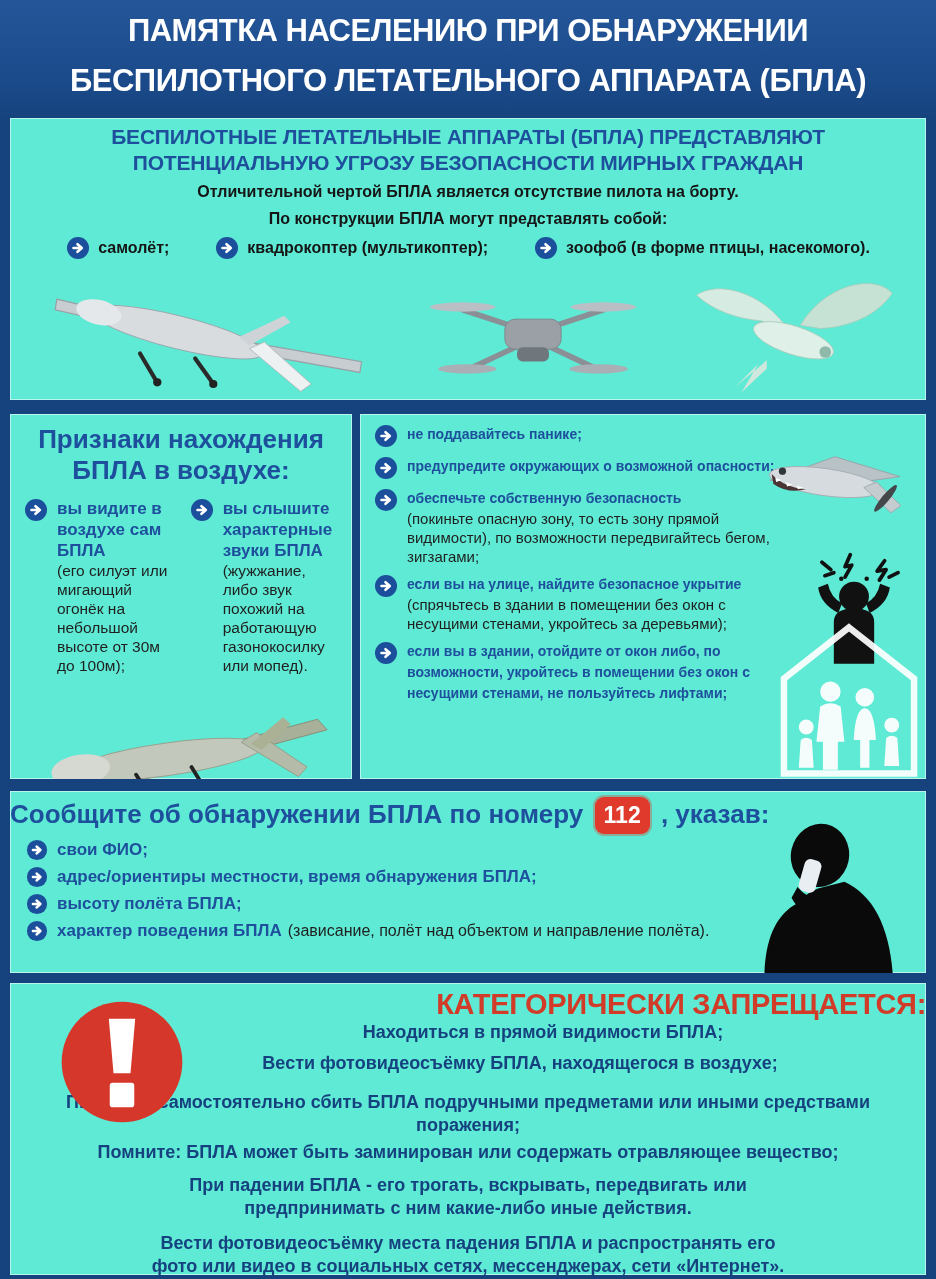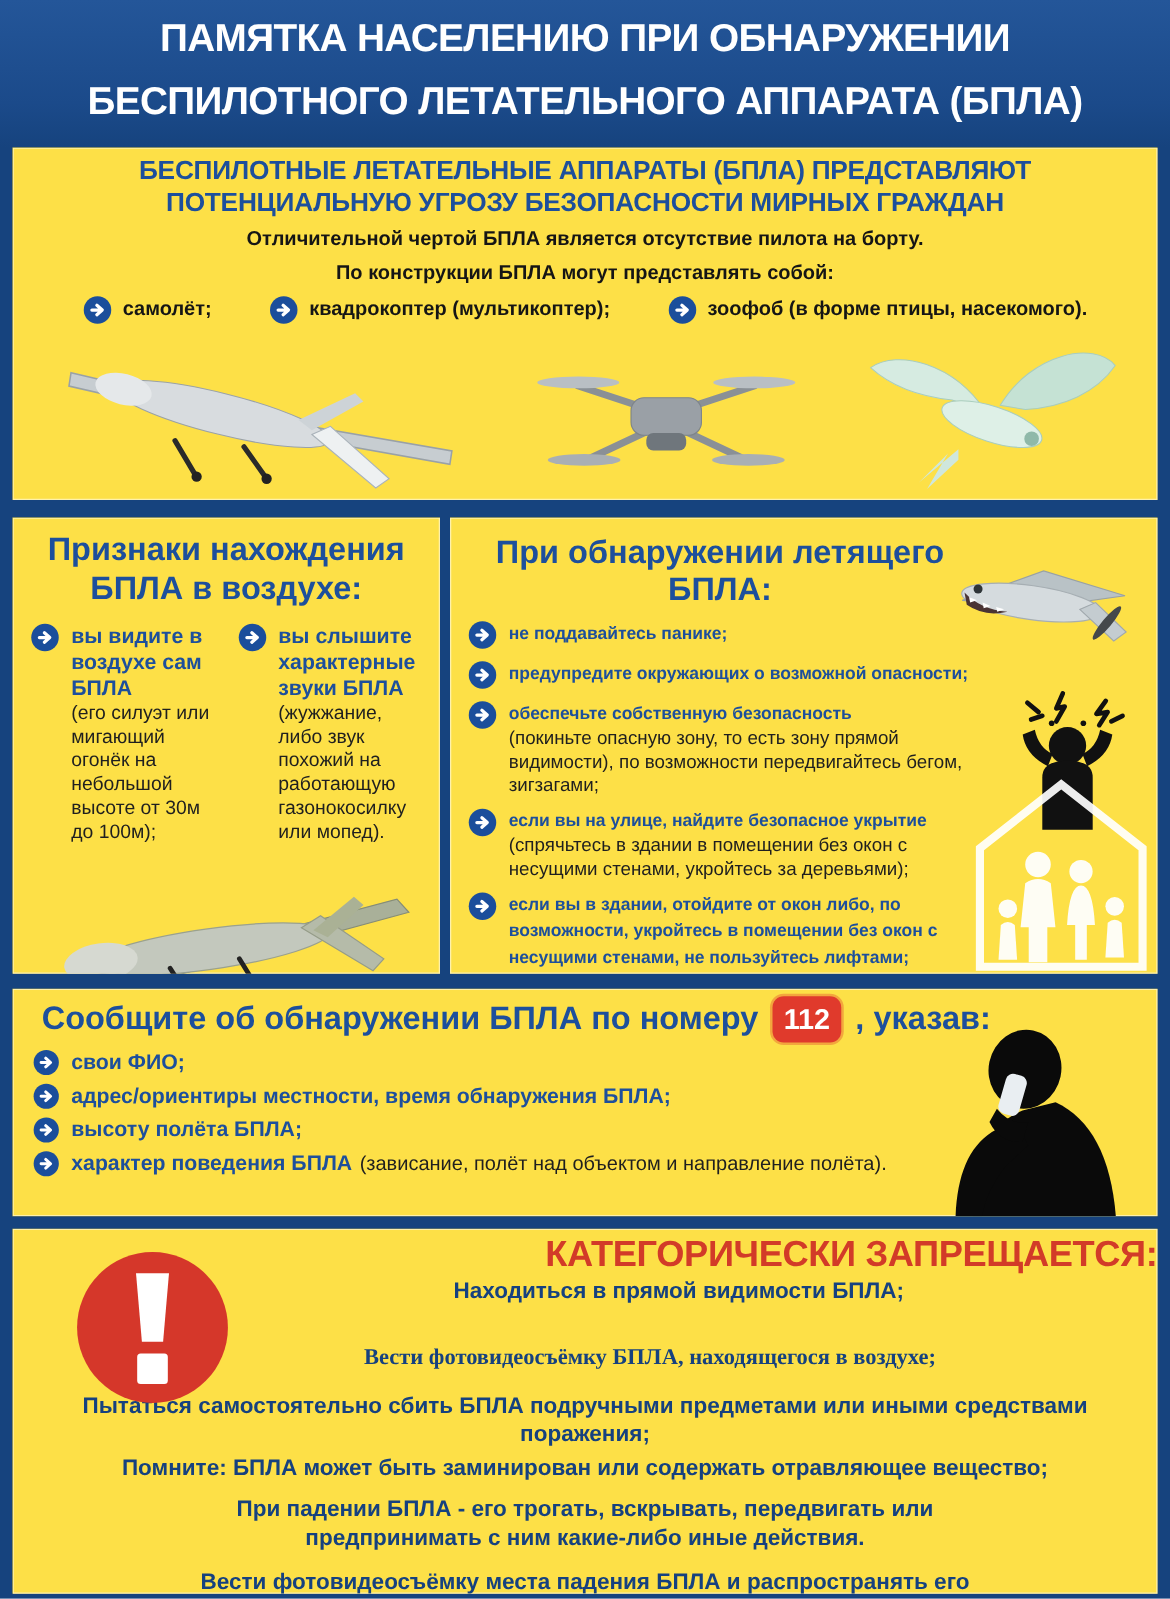--- a/index.html
+++ b/index.html
@@ -6,21 +6,21 @@
   .poster{
     width:936px;height:1279px;background:#16437e;position:relative;
     font-family:"Liberation Sans","DejaVu Sans",sans-serif;
     overflow:hidden;box-sizing:border-box;
   }
   
   .title{height:112px;padding-top:6px;text-align:center;
     background:linear-gradient(180deg,#245699 0%,#1b4a8a 70%,#16437e 100%);}
   .title-line{color:#fff;font-weight:bold;font-size:31px;line-height:50px;letter-spacing:-.5px;}
   
-  .panel{background:#fde047;margin:0 10px;overflow:hidden;position:relative;box-sizing:border-box;
+  .panel{background:#5eead4;margin:0 10px;overflow:hidden;position:relative;box-sizing:border-box;
          box-shadow:inset 0 0 0 1px rgba(255,255,255,.55);}
   h2,h3,p{margin:0;}
   .blue{color:#1d4f9c;}
   .b{font-weight:bold;color:#1d4f9c;}
   .n{font-weight:normal;color:#1f1f1f;}
   .n:empty{display:none;}
   
   .bullet{flex:0 0 auto;width:24px;height:24px;display:inline-block;}
   .bullet svg{width:100%;height:100%;display:block;}
   .li{display:flex;align-items:flex-start;gap:9px;}
@@ -47,37 +47,37 @@
   .detect-list{margin-top:10px;padding:0 130px 0 14px;display:flex;flex-direction:column;gap:8px;}
   .detect-list .b{font-size:14px;line-height:21px;display:block;}
   .detect-list .n{font-size:15px;line-height:19px;display:block;}
   .deco{position:absolute;}
   .deco svg{width:100%;height:100%;display:block;}
   .shark-pos{top:12px;right:6px;width:172px;height:104px;}
   .panic-pos{top:128px;right:16px;width:112px;height:136px;}
   .house-pos{bottom:0;right:6px;width:142px;height:158px;}
   
   .panel-report{margin-top:12px;height:182px;}
-  .report-h{margin-top:6px;text-align:center;font-size:26px;font-weight:bold;padding-right:110px;line-height:34px;}
+  .report-h{margin-top:6px;text-align:left;font-size:26px;font-weight:bold;padding-right:110px;line-height:34px;}
   .badge{display:inline-block;background:#e03a2c;color:#fff;font-weight:bold;font-size:23px;
          border-radius:9px;padding:1px 9px 2px;margin:0 4px;vertical-align:baseline;
          box-shadow:0 0 0 2px rgba(224,58,44,.35);}
   .report-list{margin-top:5px;padding-left:16px;display:flex;flex-direction:column;gap:5px;}
   .report-list .bullet{width:22px;height:22px;}
   .report-list .li-t{font-size:17px;line-height:22px;}
   .report-list .b{font-size:17px;}
   .report-list .n{display:inline;margin-left:6px;font-size:16px;}
   .report-list .n:empty{display:none;margin:0;}
   .caller-pos{bottom:0;right:12px;width:192px;height:152px;}
   
   .panel-forbidden{margin:10px 10px 10px;height:292px;}
   .forbid-h{margin-top:4px;text-align:right;font-size:29px;font-weight:bold;color:#d23b28;padding-left:102px;line-height:34px;letter-spacing:-.3px;}
   .fline{font-size:18px;font-weight:bold;color:#16417f;text-align:center;line-height:23px;}
   .f0{margin-top:0;padding-left:150px;}
-  .f1{margin-top:30px;padding-left:104px;font-family:Liberation Serif, serif;}
+  .f1{margin-top:8px;padding-left:104px;}
   .f2{margin-top:16px;padding:0 6px;}
   .f3{margin-top:10px;max-width:680px;margin-left:auto;margin-right:auto;}
   .f4{margin-top:4px;}
   .f5{margin-top:12px;max-width:660px;margin-left:auto;margin-right:auto;}
   .warn-pos{top:12px;left:46px;width:132px;height:134px;}
 </style>
 </head>
 <body>
 
 <div class="poster">
@@ -211,21 +211,20 @@
             <line x1="118" y1="96" x2="136" y2="124"></line>
               <line x1="176" y1="88" x2="192" y2="114"></line>
           </g>
           <circle cx="137" cy="127" r="5" fill="#222"></circle>
             <circle cx="193" cy="117" r="5" fill="#222"></circle>
         </svg>
       </span>
     </section>
 
     <section class="panel panel-detect">
-      <h3 class="detect-h blue">При обнаружении летящего БПЛА:</h3>
       <div class="detect-list">
         <div class="li">
           <span class="bullet">
               <svg viewBox="0 0 24 24">
                 <circle cx="12" cy="12" r="11" fill="#1b4e9b"></circle>
                 <path d="M7.5 12h7M11.5 8.2l4.3 3.8-4.3 3.8" stroke="#fff" stroke-width="2.6" fill="none" stroke-linecap="round" stroke-linejoin="round"></path>
               </svg>
             </span>
           <div class="li-t">
             <span class="b">не поддавайтесь панике;</span>

